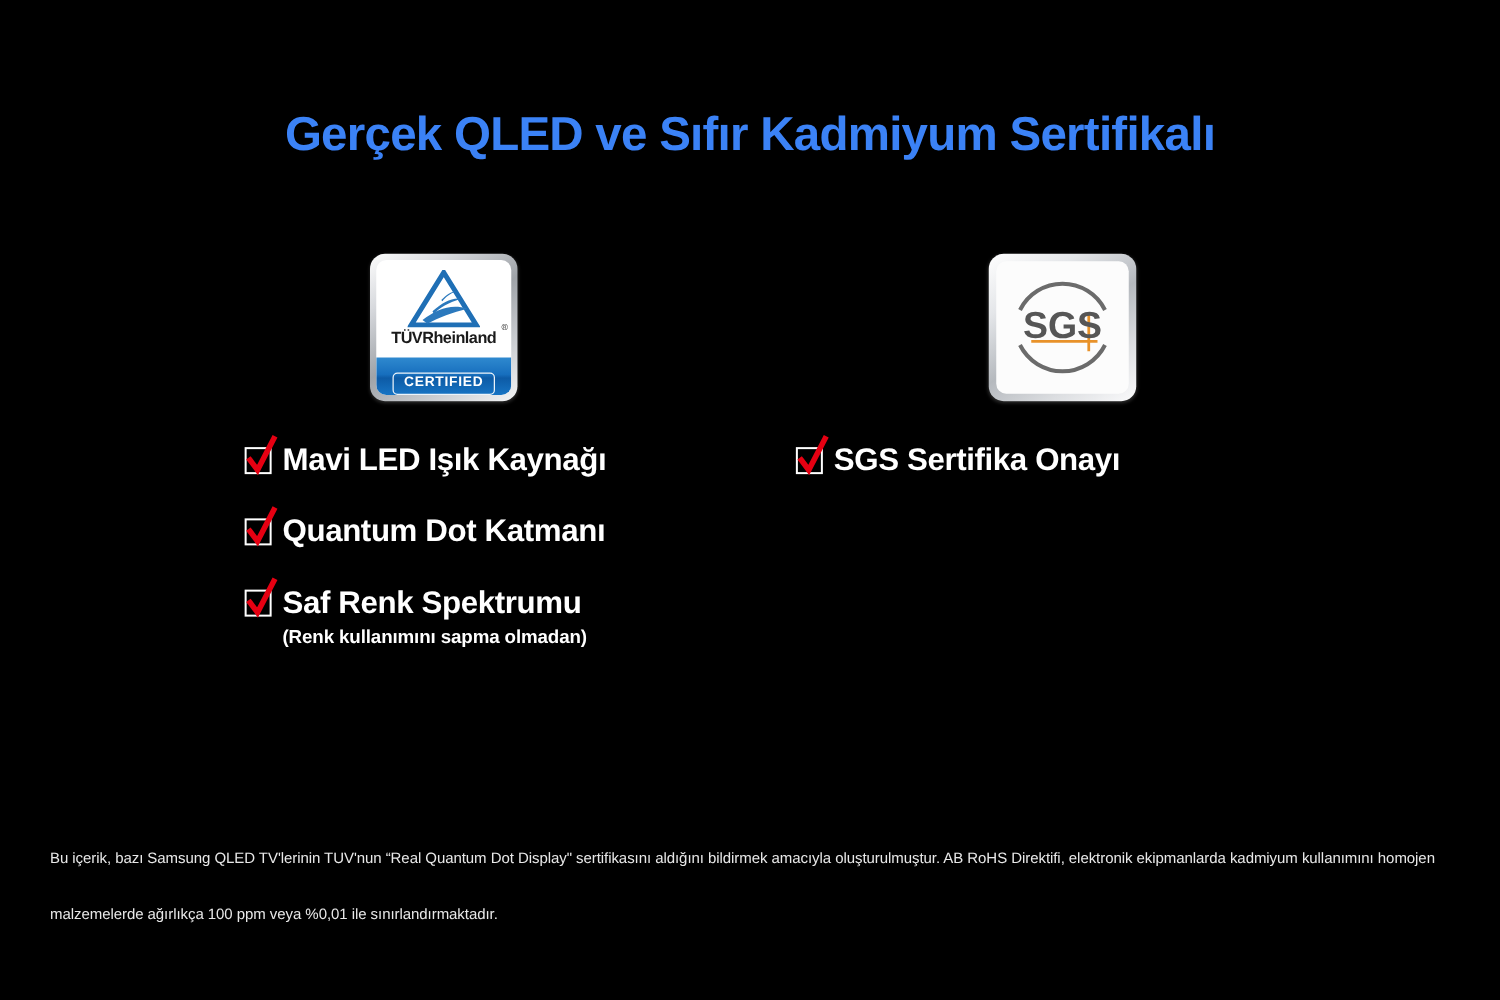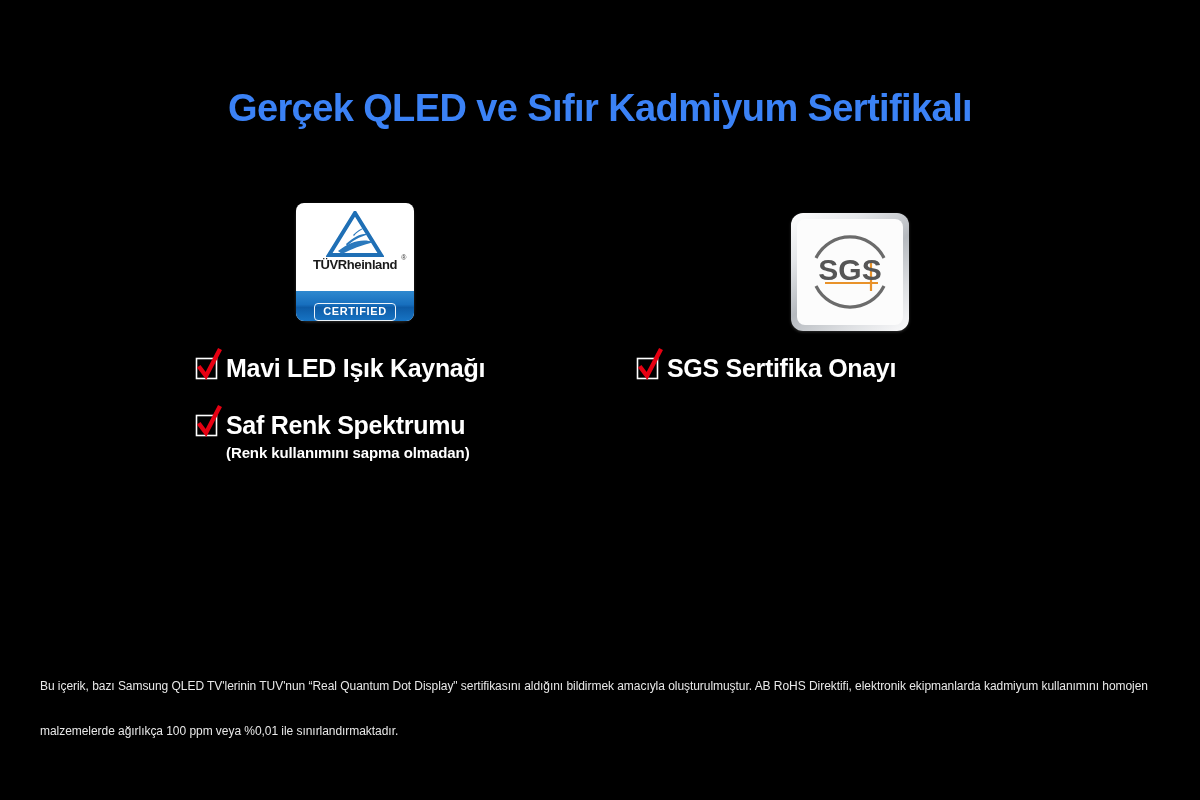--- a/index.html
+++ b/index.html
@@ -47,29 +47,30 @@
     width: 1200px;
     height: 120px;
   }
   .badge-slot {
     position: absolute;
     top: 0;
     width: 118px;
     height: 118px;
   }
   .badge-slot.left  { left: 296px; }
-  .badge-slot.right { left: 791px; margin-top: 10px; }
+  .badge-slot.right { left: 791px; }
 
   
   .tuv-plate {
     position: relative;
     width: 118px;
     height: 118px;
     border-radius: 12px;
     background: linear-gradient(145deg,#fdfdfd 0%, #d8dade 22%, #9fa3a8 50%, #cfd2d6 78%, #f4f5f6 100%);
+    padding: 5px;
     box-sizing: border-box;
     box-shadow: 0 1px 3px rgba(255,255,255,0.18);
   }
   .tuv-inner {
     position: relative;
     width: 100%;
     height: 100%;
     border-radius: 8px;
     background: #ffffff;
     overflow: hidden;
@@ -268,46 +269,57 @@
           <svg width="28" height="32" viewBox="0 0 28 32">
             <rect x="3.5" y="9.5" width="20" height="20" fill="none" stroke="#ffffff" stroke-width="1.6"></rect>
             <path d="M7 19 L13 27 L26 2" fill="none" stroke="#e60012" stroke-width="4.4" stroke-linecap="square" stroke-linejoin="miter"></path>
           </svg>
         </span>
         <div>
           <div class="feature-text">Mavi LED Işık Kaynağı</div>
         </div>
       </div>
 
-
       <div class="feature">
         <span class="checkbox">
           <svg width="28" height="32" viewBox="0 0 28 32">
             <rect x="3.5" y="9.5" width="20" height="20" fill="none" stroke="#ffffff" stroke-width="1.6"></rect>
             <path d="M7 19 L13 27 L26 2" fill="none" stroke="#e60012" stroke-width="4.4" stroke-linecap="square" stroke-linejoin="miter"></path>
           </svg>
         </span>
         <div>
-          <div class="feature-text">Saf Renk Spektrumu</div>
-          <div class="feature-sub">(Renk kullanımını sapma olmadan)</div>
-        </div>
-      </div>
-
-    </div>
-
-    <div class="col right">
+          <div class="feature-text">Quantum Dot Katmanı</div>
+        </div>
+      </div>
 
       <div class="feature">
         <span class="checkbox">
           <svg width="28" height="32" viewBox="0 0 28 32">
             <rect x="3.5" y="9.5" width="20" height="20" fill="none" stroke="#ffffff" stroke-width="1.6"></rect>
             <path d="M7 19 L13 27 L26 2" fill="none" stroke="#e60012" stroke-width="4.4" stroke-linecap="square" stroke-linejoin="miter"></path>
           </svg>
         </span>
         <div>
+          <div class="feature-text">Saf Renk Spektrumu</div>
+          <div class="feature-sub">(Renk kullanımını sapma olmadan)</div>
+        </div>
+      </div>
+
+    </div>
+
+    <div class="col right">
+
+      <div class="feature">
+        <span class="checkbox">
+          <svg width="28" height="32" viewBox="0 0 28 32">
+            <rect x="3.5" y="9.5" width="20" height="20" fill="none" stroke="#ffffff" stroke-width="1.6"></rect>
+            <path d="M7 19 L13 27 L26 2" fill="none" stroke="#e60012" stroke-width="4.4" stroke-linecap="square" stroke-linejoin="miter"></path>
+          </svg>
+        </span>
+        <div>
           <div class="feature-text">SGS  Sertifika Onayı</div>
         </div>
       </div>
 
     </div>
 
   </div>
 
   <p class="disclaimer">Bu içerik, bazı Samsung QLED TV'lerinin TUV'nun “Real Quantum Dot Display" sertifikasını aldığını bildirmek amacıyla oluşturulmuştur. AB RoHS Direktifi, elektronik ekipmanlarda kadmiyum kullanımını homojen malzemelerde ağırlıkça 100 ppm veya %0,01 ile sınırlandırmaktadır.</p>
 

